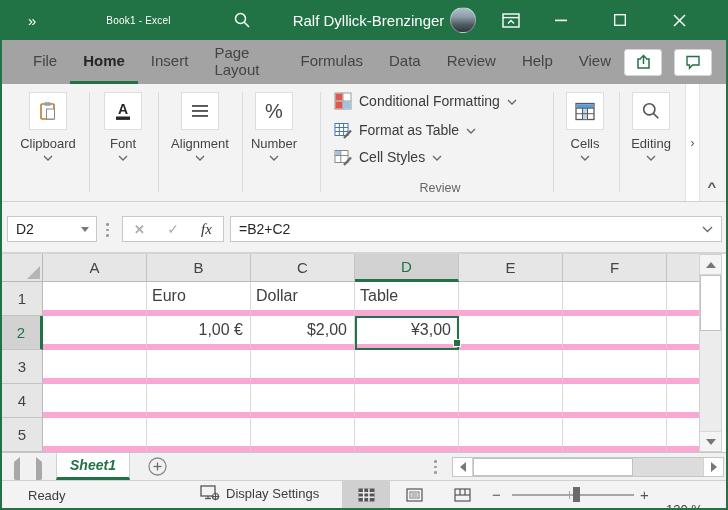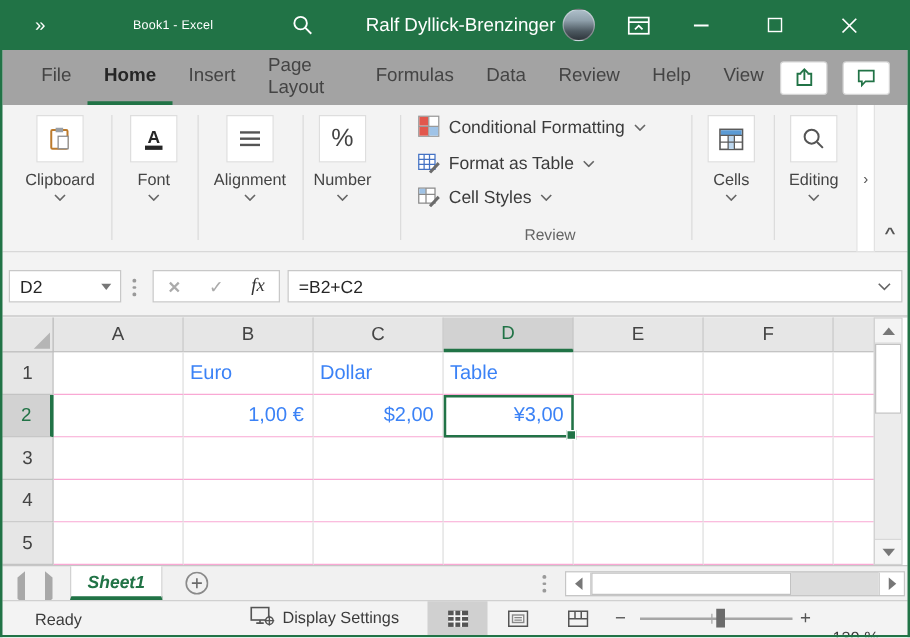--- a/index.html
+++ b/index.html
@@ -64,21 +64,21 @@
   .gridband { position:absolute; top:254px; left:2px; width:698px; height:198px; background:#fff; }
   .ghead { display:flex; height:28px; }
   .corner { width:41px; height:28px; background:#e6e6e6; border-right:1px solid #b9b9b9; border-bottom:1px solid #b9b9b9; position:relative; }
   .corner .tri { position:absolute; right:2px; bottom:2px; width:0; height:0; border-left:13px solid transparent; border-bottom:13px solid #b5b5b5; }
   .colh { width:104px; height:28px; background:#e6e6e6; border-right:1px solid #c3c3c3; border-bottom:1px solid #b9b9b9; display:flex; align-items:center; justify-content:center; font-size:15px; color:#444; }
   .colh.sel { background:#d2d2d2; color:#217346; border-bottom:3px solid #217346; }
   .colh.stubh { width:33px; }
   .grow { display:flex; height:34px; }
   .rowh { width:41px; background:#e6e6e6; border-right:1px solid #b9b9b9; border-bottom:1px solid #c3c3c3; display:flex; align-items:center; justify-content:center; font-size:15px; color:#444; }
   .rowh.sel { background:#d2d2d2; color:#217346; border-right:3px solid #217346; }
-  .cell { width:104px; border-right:1px solid #d9d9d9; border-bottom:1px solid #f9a8d4; display:flex; align-items:center; font-size:16px; color:#3b82f6; background:#fff; }
+  .cell { width:104px; border-right:1px solid #d9d9d9; border-bottom:6px solid #f9a8d4; display:flex; align-items:center; font-size:16px; color:#404040; background:#fff; }
   .cell.stubc { width:33px; }
   .cell.txt { padding-left:5px; }
   .cell.num { justify-content:flex-end; padding-right:7px; }
   .cell.acell { position:relative; outline:2px solid #217346; outline-offset:-2px; z-index:2; }
   .cell.acell::after { content:""; position:absolute; right:-3px; bottom:-3px; width:6px; height:6px; background:#217346; border:1px solid #fff; }
 
   
   .vscroll { position:absolute; left:699px; top:254px; width:23px; height:198px; background:#ececec; border:1px solid #d2d2d2; z-index:5; }
   .sbtn { position:absolute; left:0; width:21px; height:20px; background:#f4f4f4; display:flex; align-items:center; justify-content:center; }
   .vscroll .up { top:0; border-bottom:1px solid #d8d8d8; }

